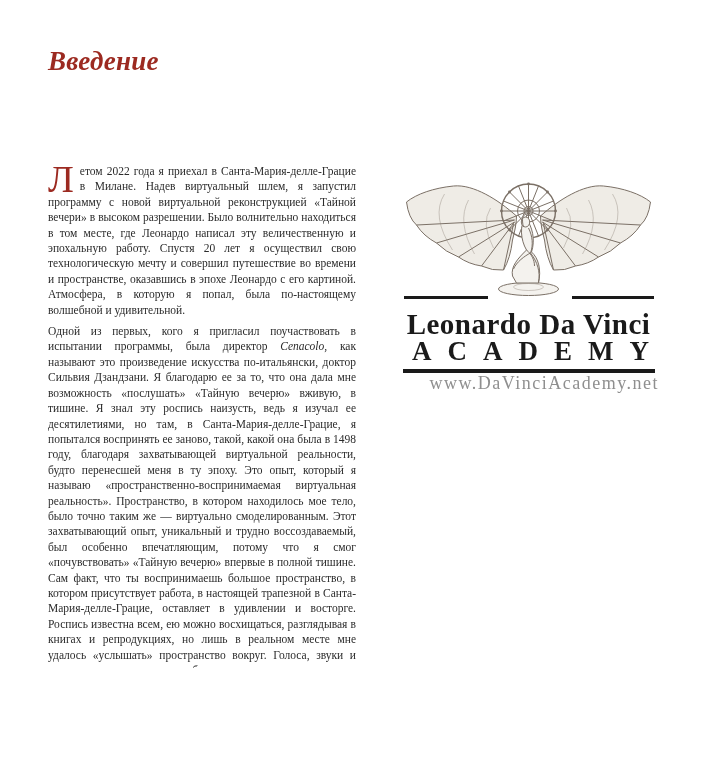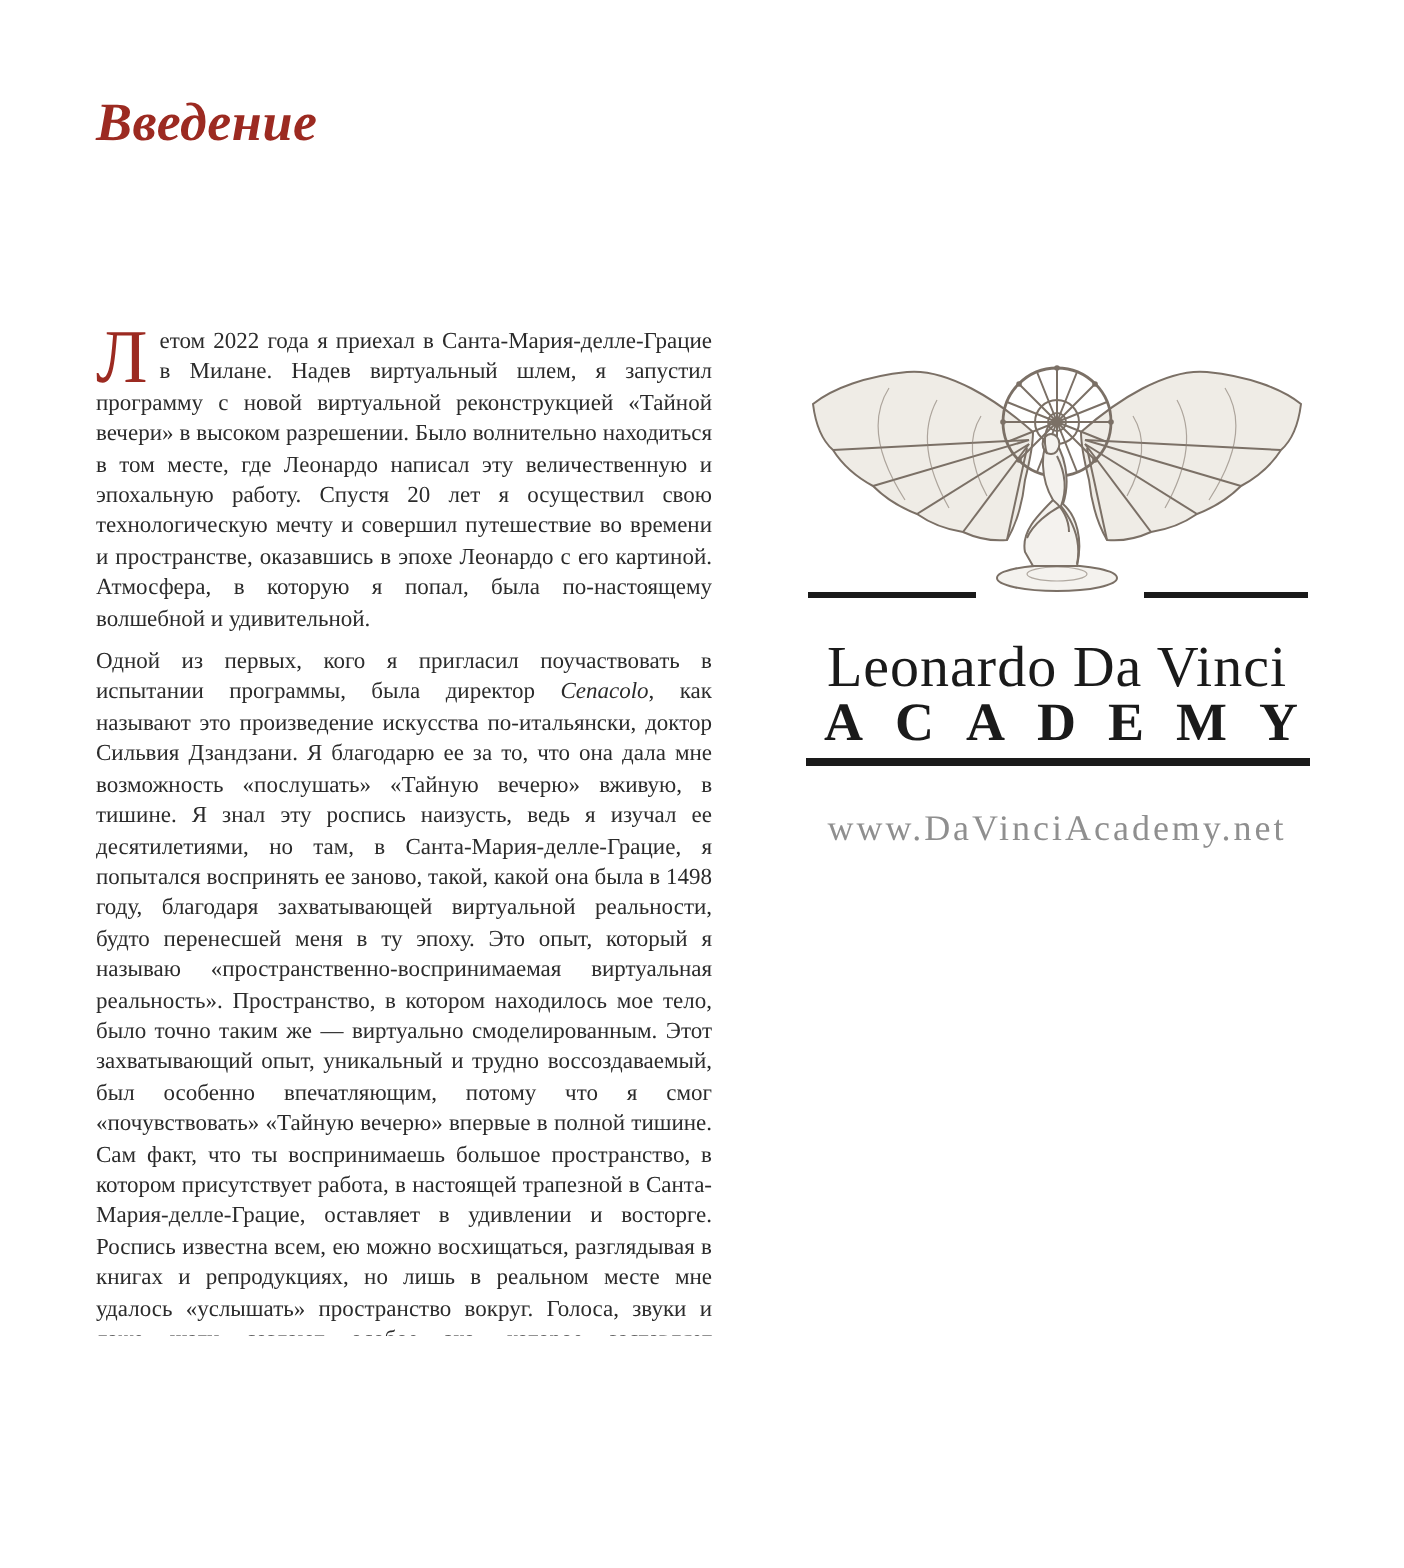--- a/index.html
+++ b/index.html
@@ -32,34 +32,35 @@
   
   .logo{
     position:absolute;left:398px;top:170px;width:261px;
     text-align:center;color:#1a1a1a;
   }
   .logo-art{position:relative;width:261px;height:130px;}
   .rule-split{position:absolute;top:126px;height:3px;background:#1a1a1a;}
   .rule-split.left{left:6px;width:84px;}
   .rule-split.right{left:174px;width:82px;}
   .logo-name{
-    margin-top:20px;
+    margin-top:10px;
     font-size:29px;line-height:28px;letter-spacing:0.5px;
     white-space:nowrap;
+    font-weight:bold;
   }
   .logo-academy{
     font-size:27px;line-height:26px;font-weight:bold;
     letter-spacing:16px;padding-left:14px;
     white-space:nowrap;
   }
   .rule-full{margin:5px auto 0 auto;width:252px;height:4px;background:#1a1a1a;}
   .logo-url{
-    margin-top:21px;
+    margin-top:0;
     font-size:18px;letter-spacing:1.5px;
-    color:#8f8f8f;white-space:nowrap;
+    color:#8f8f8f;white-space:nowrap;text-align:right;
   }
   .page-number{
     position:absolute;left:0;right:0;top:748px;
     text-align:center;font-size:10px;color:#333333;
   }
   svg .ln{stroke:#7b7066;fill:none;stroke-width:1;}
   svg .thin{stroke:#8a7f75;fill:none;stroke-width:0.6;opacity:0.65;}
   svg .memb{fill:#efece6;stroke:#7b7066;stroke-width:1;}
   svg .solidlite{fill:#f4f2ee;stroke:#7b7066;stroke-width:1;}
 </style>

